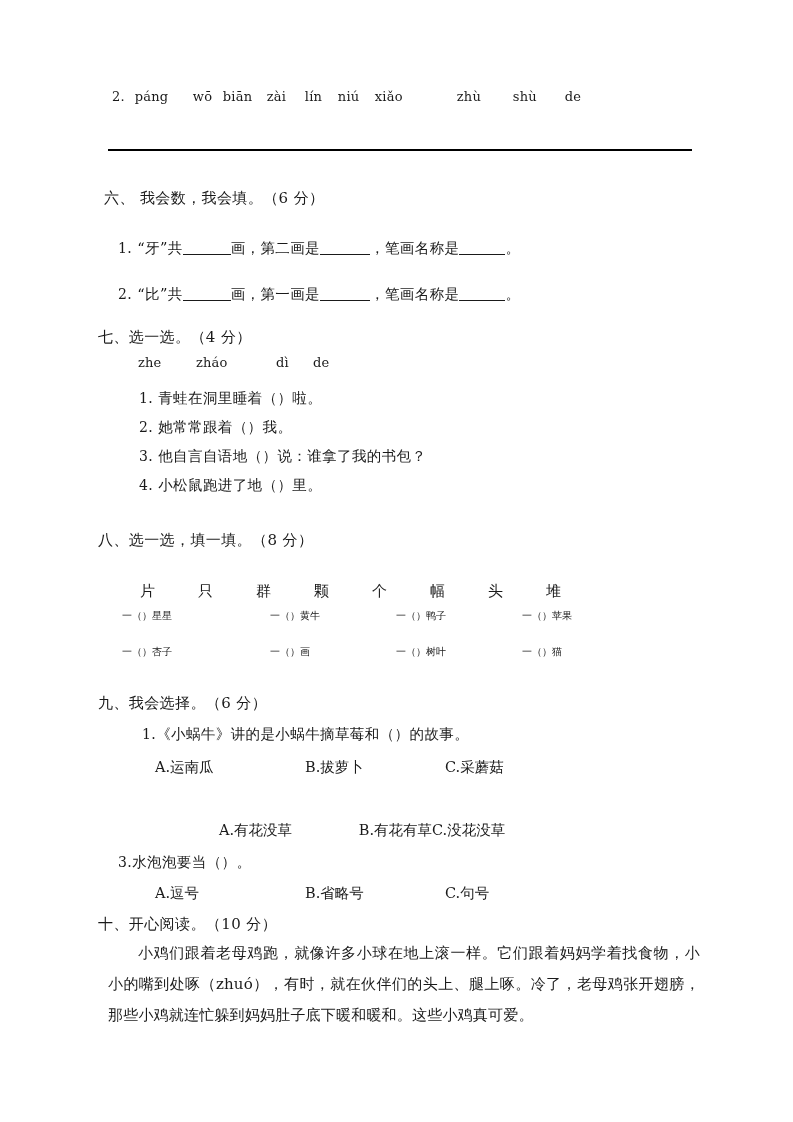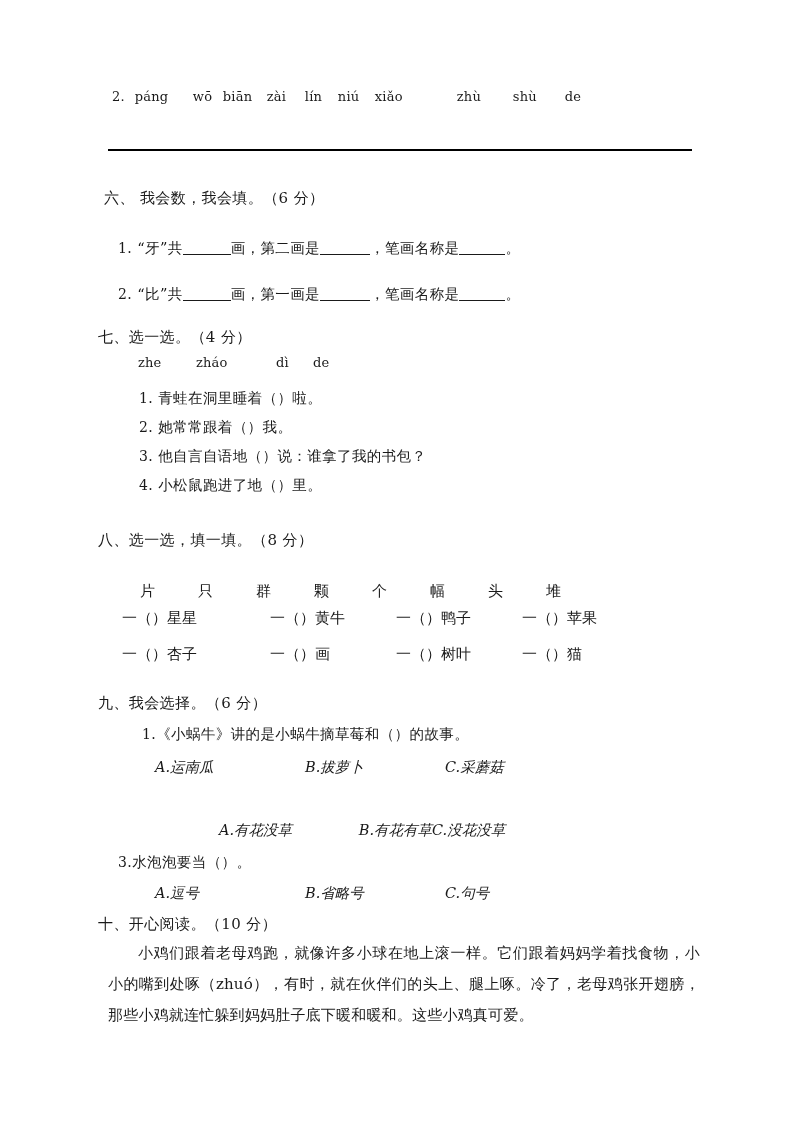--- a/index.html
+++ b/index.html
@@ -68,26 +68,26 @@
   
   #mw-bank {
     top: 568px;
     left: 140px;
     font-size: 15px;
     margin-top: 14px;
   }
   #mw-bank .mw { display: inline-block; width: 58px; }
 
   
-  .count-row { font-size: 15px; }
+  .count-row { font-size: 10px; }
   .count-row .cell { display: inline-block; }
 
   
   .opt-row { font-size: 14.5px; }
-  .opt-row .opt { display: inline-block; font-style: italic; }
+  .opt-row .opt { display: inline-block; }
   .opt-a { width: 150px; }
   .opt-b { width: 140px; }
 
   
   #passage {
     position: absolute;
     left: 108px;
     top: 938px;
     width: 592px;
     font-size: 15px;

